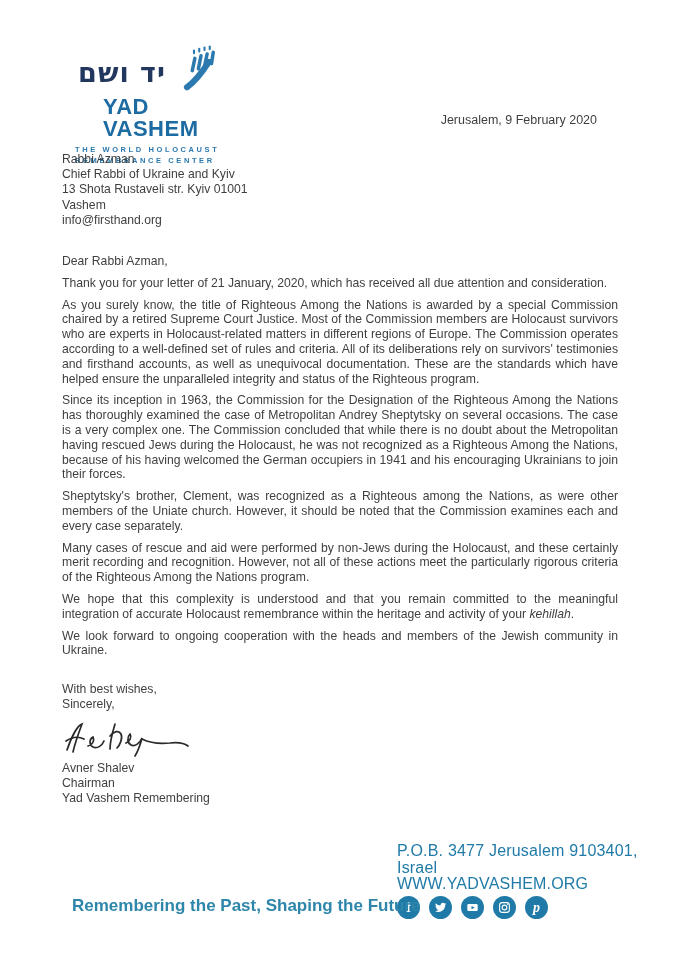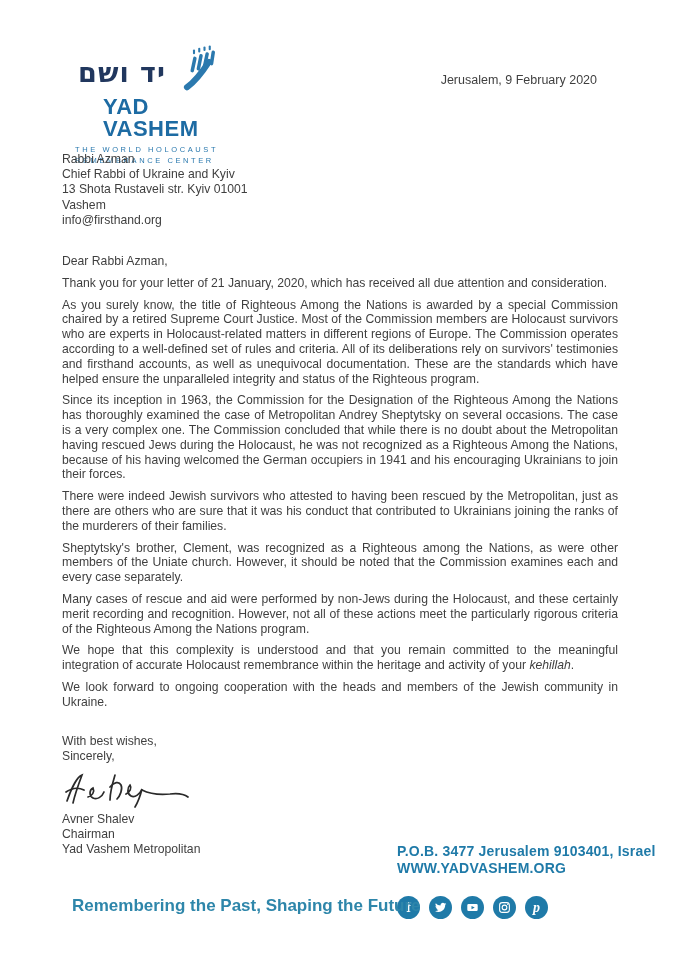--- a/index.html
+++ b/index.html
@@ -42,31 +42,31 @@
     font-weight: bold;
     font-size: 22px;
     letter-spacing: 0.5px;
     color: #1d6ba3;
     margin-top: 1px;
     line-height: 1;
     margin-left: 28px;
   }
   .logo-sub {
     font-size: 7.5px;
-    font-weight: normal;
+    font-weight: bold;
     letter-spacing: 2.6px;
     color: #2b79ae;
     line-height: 1.5;
     margin-top: 4px;
     white-space: nowrap;
   }
   .dateline {
     font-size: 12.5px;
     color: #3f3f3f;
-    margin-top: 28px;
+    margin-top: 68px;
     white-space: nowrap;
   }
 
   
   .letter {
     position: absolute;
     top: 152px;
     left: 62px;
     width: 556px;
     font-size: 12.2px;
@@ -81,22 +81,22 @@
   .closing { margin-top: 24px; }
   .closing div { line-height: 15.2px; }
   .signature-svg { margin: 3px 0 1px -2px; display: block; }
   .signer div { line-height: 15.2px; }
 
   
   .footer-right {
     position: absolute;
     left: 397px;
     top: 843px;
-    font-size: 14px;
-    font-weight: bold;
+    font-size: 16px;
+    font-weight: normal;
     color: #1f7aa8;
     line-height: 16.5px;
     letter-spacing: 0.2px;
   }
   .social-row {
     position: absolute;
     left: 397px;
     top: 896px;
     display: flex;
     gap: 9px;
@@ -164,21 +164,20 @@
       <div>13 Shota Rustaveli str. Kyiv 01001</div>
       <div>Vashem</div>
       <div>info@firsthand.org</div>
     </div>
 
     <div class="salutation">Dear Rabbi Azman,</div>
 
     <div class="para first">Thank you for your letter of 21 January, 2020, which has received all due attention and consideration.</div>
     <div class="para">As you surely know, the title of Righteous Among the Nations is awarded by a special Commission chaired by a retired Supreme Court Justice. Most of the Commission members are Holocaust survivors who are experts in Holocaust-related matters in different regions of Europe. The Commission operates according to a well-defined set of rules and criteria. All of its deliberations rely on survivors' testimonies and firsthand accounts, as well as unequivocal documentation. These are the standards which have helped ensure the unparalleled integrity and status of the Righteous program.</div>
     <div class="para">Since its inception in 1963, the Commission for the Designation of the Righteous Among the Nations has thoroughly examined the case of Metropolitan Andrey Sheptytsky on several occasions. The case is a very complex one. The Commission concluded that while there is no doubt about the Metropolitan having rescued Jews during the Holocaust, he was not recognized as a Righteous Among the Nations, because of his having welcomed the German occupiers in 1941 and his encouraging Ukrainians to join their forces.</div>
-    <div class="para">There were indeed Jewish survivors who attested to having been rescued by the Metropolitan, just as there are others who are sure that it was his conduct that contributed to Ukrainians joining the ranks of the murderers of their families.</div>
     <div class="para">Sheptytsky's brother, Clement, was recognized as a Righteous among the Nations, as were other members of the Uniate church. However, it should be noted that the Commission examines each and every case separately.</div>
     <div class="para">Many cases of rescue and aid were performed by non-Jews during the Holocaust, and these certainly merit recording and recognition. However, not all of these actions meet the particularly rigorous criteria of the Righteous Among the Nations program.</div>
     <div class="para"><span>We hope that this complexity is understood and that you remain committed to the meaningful integration of accurate Holocaust remembrance within the heritage and activity of your </span><span class="italic">kehillah</span><span>.</span></div>
     <div class="para">We look forward to ongoing cooperation with the heads and members of the Jewish community in Ukraine.</div>
 
     <div class="closing">
       <div>With best wishes,</div>
       <div>Sincerely,</div>
       <span>
         <svg class="signature-svg" width="150" height="44" viewBox="0 0 150 44" fill="none" stroke="#2a2a2a" stroke-width="1.7" stroke-linecap="round">
@@ -187,21 +186,21 @@
           <path d="M28 30 C32 29 35 25 33 21 C29 23 29 29 33 31 C37 33 42 30 44 25"></path>
           <path d="M55 8 C52 18 50 27 50 33"></path>
           <path d="M50 20 C54 15 59 14 61 18 C63 22 60 29 57 32"></path>
           <path d="M66 27 C70 25 72 21 70 18 C67 21 67 27 71 29 C75 31 80 27 82 22 C80 30 78 35 75 40"></path>
           <path d="M82 23 C90 27 100 28 110 27 C118 26 124 27 128 30"></path>
         </svg>
       </span>
       <div class="signer">
         <div>Avner Shalev</div>
         <div>Chairman</div>
-        <div>Yad Vashem Metropolitan</div>
+        <div>Yad Vashem Remembering</div>
       </div>
     </div>
   </div>
 
   <div class="footer-right">
     <div>P.O.B. 3477 Jerusalem 9103401, Israel</div>
     <div>WWW.YADVASHEM.ORG</div>
   </div>
 
   <div class="social-row">

